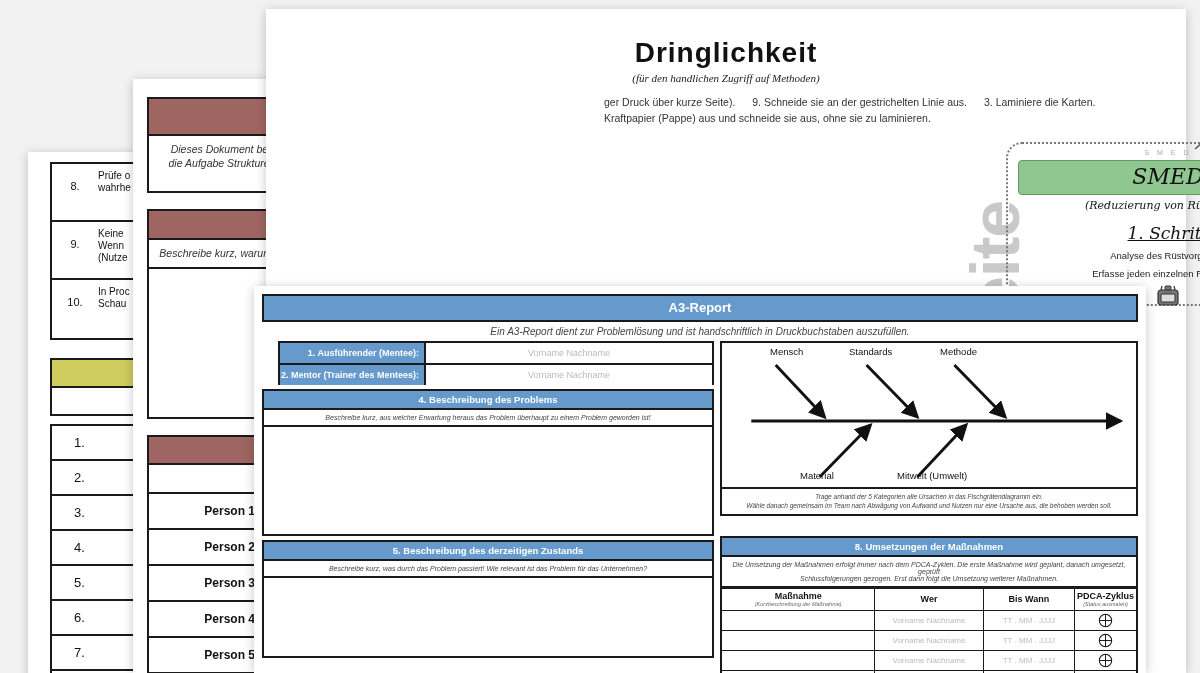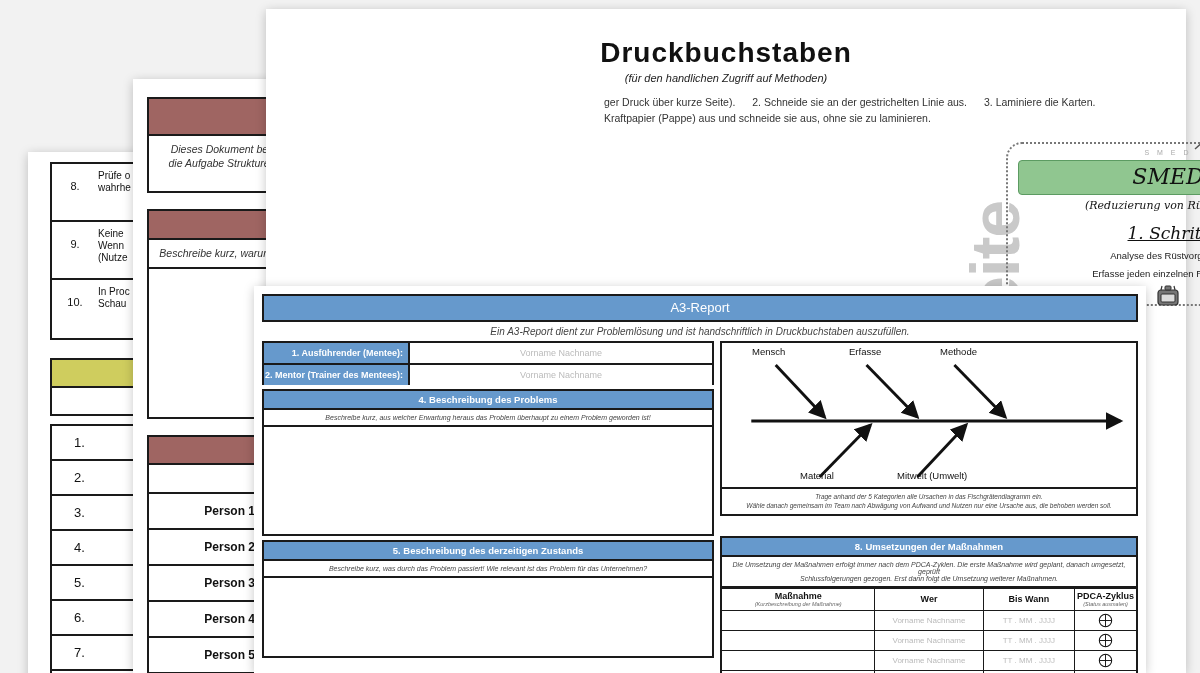--- a/index.html
+++ b/index.html
@@ -37,48 +37,48 @@
   .cm-secbar2{background:#9f6562;border:2px solid #1a1a1a;height:26px;margin-top:16px;}
   .cm-persons{border:2px solid #1a1a1a;border-top:none;}
   .cm-prow{display:flex;border-bottom:2px solid #1a1a1a;height:34px;}
   .cm-prow:last-child{border-bottom:none;}
   .cm-plabel{width:118px;border-right:2px solid #1a1a1a;font-size:12px;font-weight:bold;color:#111;display:flex;align-items:center;justify-content:flex-end;padding-right:6px;box-sizing:border-box;}
   .cm-pval{flex:1;}
 
   
   #sheet-mk{left:266px;top:9px;width:920px;height:664px;}
   .mk-title{text-align:center;font-size:28px;font-weight:bold;letter-spacing:1px;color:#111;padding-top:28px;}
-  .mk-subtitle{text-align:center;font-size:11px;font-style:italic;color:#222;padding-top:3px;}
+  .mk-subtitle{text-align:center;font-size:11px;font-style:italic;color:#222;padding-top:3px;font-family:Liberation Serif, serif;}
   .mk-instr{position:absolute;left:338px;top:85px;width:560px;font-size:10.5px;color:#333;line-height:16px;}
   .mk-instr span{display:inline-block;margin-right:14px;}
   .watermark{position:absolute;color:#c9c9c9;font-size:68px;font-weight:bold;letter-spacing:-1px;
     transform:rotate(-90deg);transform-origin:left top;white-space:nowrap;user-select:none;}
   #wm-left{left:690px;top:305px;}
   .mk-card{position:absolute;left:740px;top:133px;width:320px;height:160px;
     border:2px dotted #777;border-radius:16px;background:transparent;}
   .mk-card-tag{text-align:center;font-size:7px;letter-spacing:3px;color:#aaa;padding-top:5px;}
   .mk-green{margin:4px 10px 0 10px;background:#90c690;border:1px solid #5c9b62;border-radius:4px;
     text-align:center;font-size:22px;font-style:italic;color:#111;padding:3px 0 5px 0;font-family:"DejaVu Serif",serif;}
   .mk-green-sub{text-align:center;font-size:11px;font-style:italic;color:#111;padding-top:4px;font-family:"DejaVu Serif",serif;}
   .mk-step{text-align:center;font-size:17px;font-style:italic;color:#111;padding-top:11px;font-family:"DejaVu Serif",serif;}
   .mk-step u{text-decoration:underline;}
   .mk-line{text-align:center;font-size:9.5px;color:#222;padding-top:7px;}
   .mk-icon{display:block;margin:6px auto 0 auto;}
   .scissors{position:absolute;left:925px;top:110px;}
 
   
   #sheet-a3{left:254px;top:286px;width:892px;height:387px;}
   .a3-pad{padding:8px 8px 0 8px;}
-  .a3-title{background:#6699cc;border:2px solid #1a1a1a;color:#fff;font-size:13px;font-weight:normal;text-align:center;padding:4px 0 5px 0;}
+  .a3-title{background:#6699cc;border:2px solid #1a1a1a;color:#fff;font-size:13px;font-weight:bold;text-align:center;padding:4px 0 5px 0;}
   .a3-note{text-align:center;font-size:10px;font-style:italic;color:#444;padding:4px 0 4px 0;}
   .a3-cols{display:flex;gap:0;}
   .a3-left{width:452px;}
   .a3-right{flex:1;margin-left:6px;}
 
-  .a3-frow{display:flex;border:2px solid #1a1a1a;border-bottom:none;height:20px;}
+  .a3-frow{display:flex;border:2px solid #1a1a1a;border-bottom:none;height:20px;margin-left:16px;}
   .a3-frow.last{border-bottom:2px solid #1a1a1a;}
   .a3-flabel{width:146px;background:#6699cc;color:#fff;font-size:9px;font-weight:bold;
     display:flex;align-items:center;justify-content:flex-end;padding-right:5px;box-sizing:border-box;
     border-right:2px solid #1a1a1a;}
   .a3-fval{flex:1;display:flex;align-items:center;justify-content:center;font-size:9px;color:#bbb;}
 
   .a3-secbar{background:#6699cc;border:2px solid #1a1a1a;color:#fff;font-size:9.5px;font-weight:bold;
     text-align:center;padding:3px 0 3px 0;margin-top:4px;}
   .a3-sechint{border:2px solid #1a1a1a;border-top:none;background:#fff;text-align:center;
     font-size:7px;font-style:italic;color:#444;padding:4px 6px 4px 6px;}
@@ -175,26 +175,26 @@
         <div class="cm-prow">
           <div class="cm-plabel">Person 5:</div>
           <div class="cm-pval"></div>
         </div>
       </div>
 
     </div>
   </div>
 
   <div class="sheet" id="sheet-mk">
-    <div class="mk-title">Druckbuchstaben</div>
+    <div class="mk-title">Dringlichkeit</div>
     <div class="mk-subtitle">(für den handlichen Zugriff auf Methoden)</div>
 
     <div class="mk-instr">
       <span>ger Druck über kurze Seite).</span>
-      <span>2. Schneide sie an der gestrichelten Linie aus.</span>
+      <span>9. Schneide sie an der gestrichelten Linie aus.</span>
       <span>3. Laminiere die Karten.</span>
       <span>Kraftpapier (Pappe) aus und schneide sie aus, ohne sie zu laminieren.</span>
     </div>
 
     <div class="watermark" id="wm-left">eite</div>
 
     <svg class="scissors" width="40" height="36" viewBox="0 0 40 36">
       <path d="M4 30 L26 10 M10 30 L30 12" stroke="#555" stroke-width="1.4" fill="none"></path>
       <circle cx="29" cy="7" r="4" stroke="#555" stroke-width="1.4" fill="none"></circle>
       <circle cx="33" cy="13" r="4" stroke="#555" stroke-width="1.4" fill="none"></circle>
@@ -251,22 +251,22 @@
                   <path d="M0,0 L6,3 L0,6 z" fill="#111"></path>
                 </marker>
               </defs>
               <line x1="30" y1="78" x2="408" y2="78" stroke="#111" stroke-width="3" marker-end="url(#ah)"></line>
               <line x1="55" y1="22" x2="105" y2="74" stroke="#111" stroke-width="3" marker-end="url(#ah)"></line>
               <line x1="148" y1="22" x2="200" y2="74" stroke="#111" stroke-width="3" marker-end="url(#ah)"></line>
               <line x1="238" y1="22" x2="290" y2="74" stroke="#111" stroke-width="3" marker-end="url(#ah)"></line>
               <line x1="100" y1="134" x2="152" y2="82" stroke="#111" stroke-width="3" marker-end="url(#ah)"></line>
               <line x1="200" y1="134" x2="250" y2="82" stroke="#111" stroke-width="3" marker-end="url(#ah)"></line>
             </svg>
-            <div class="fish-lbl" style="left:30px;top:3px">Mensch</div>
-            <div class="fish-lbl" style="left:127px;top:3px">Erfasse</div>
+            <div class="fish-lbl" style="left:48px;top:3px">Mensch</div>
+            <div class="fish-lbl" style="left:127px;top:3px">Standards</div>
             <div class="fish-lbl" style="left:218px;top:3px">Methode</div>
             <div class="fish-lbl" style="left:78px;top:127px">Material</div>
             <div class="fish-lbl" style="left:175px;top:127px">Mitwelt (Umwelt)</div>
           </div>
           <div class="fish-hint">
             <div>Trage anhand der 5 Kategorien  alle Ursachen in das Fischgrätendiagramm ein.</div>
             <div>Wähle danach gemeinsam im Team nach Abwägung von Aufwand und Nutzen nur eine Ursache aus, die behoben werden soll.</div>
           </div>
 
           <div class="a3-secbar" style="margin-top:20px">8. Umsetzungen der Maßnahmen</div>

